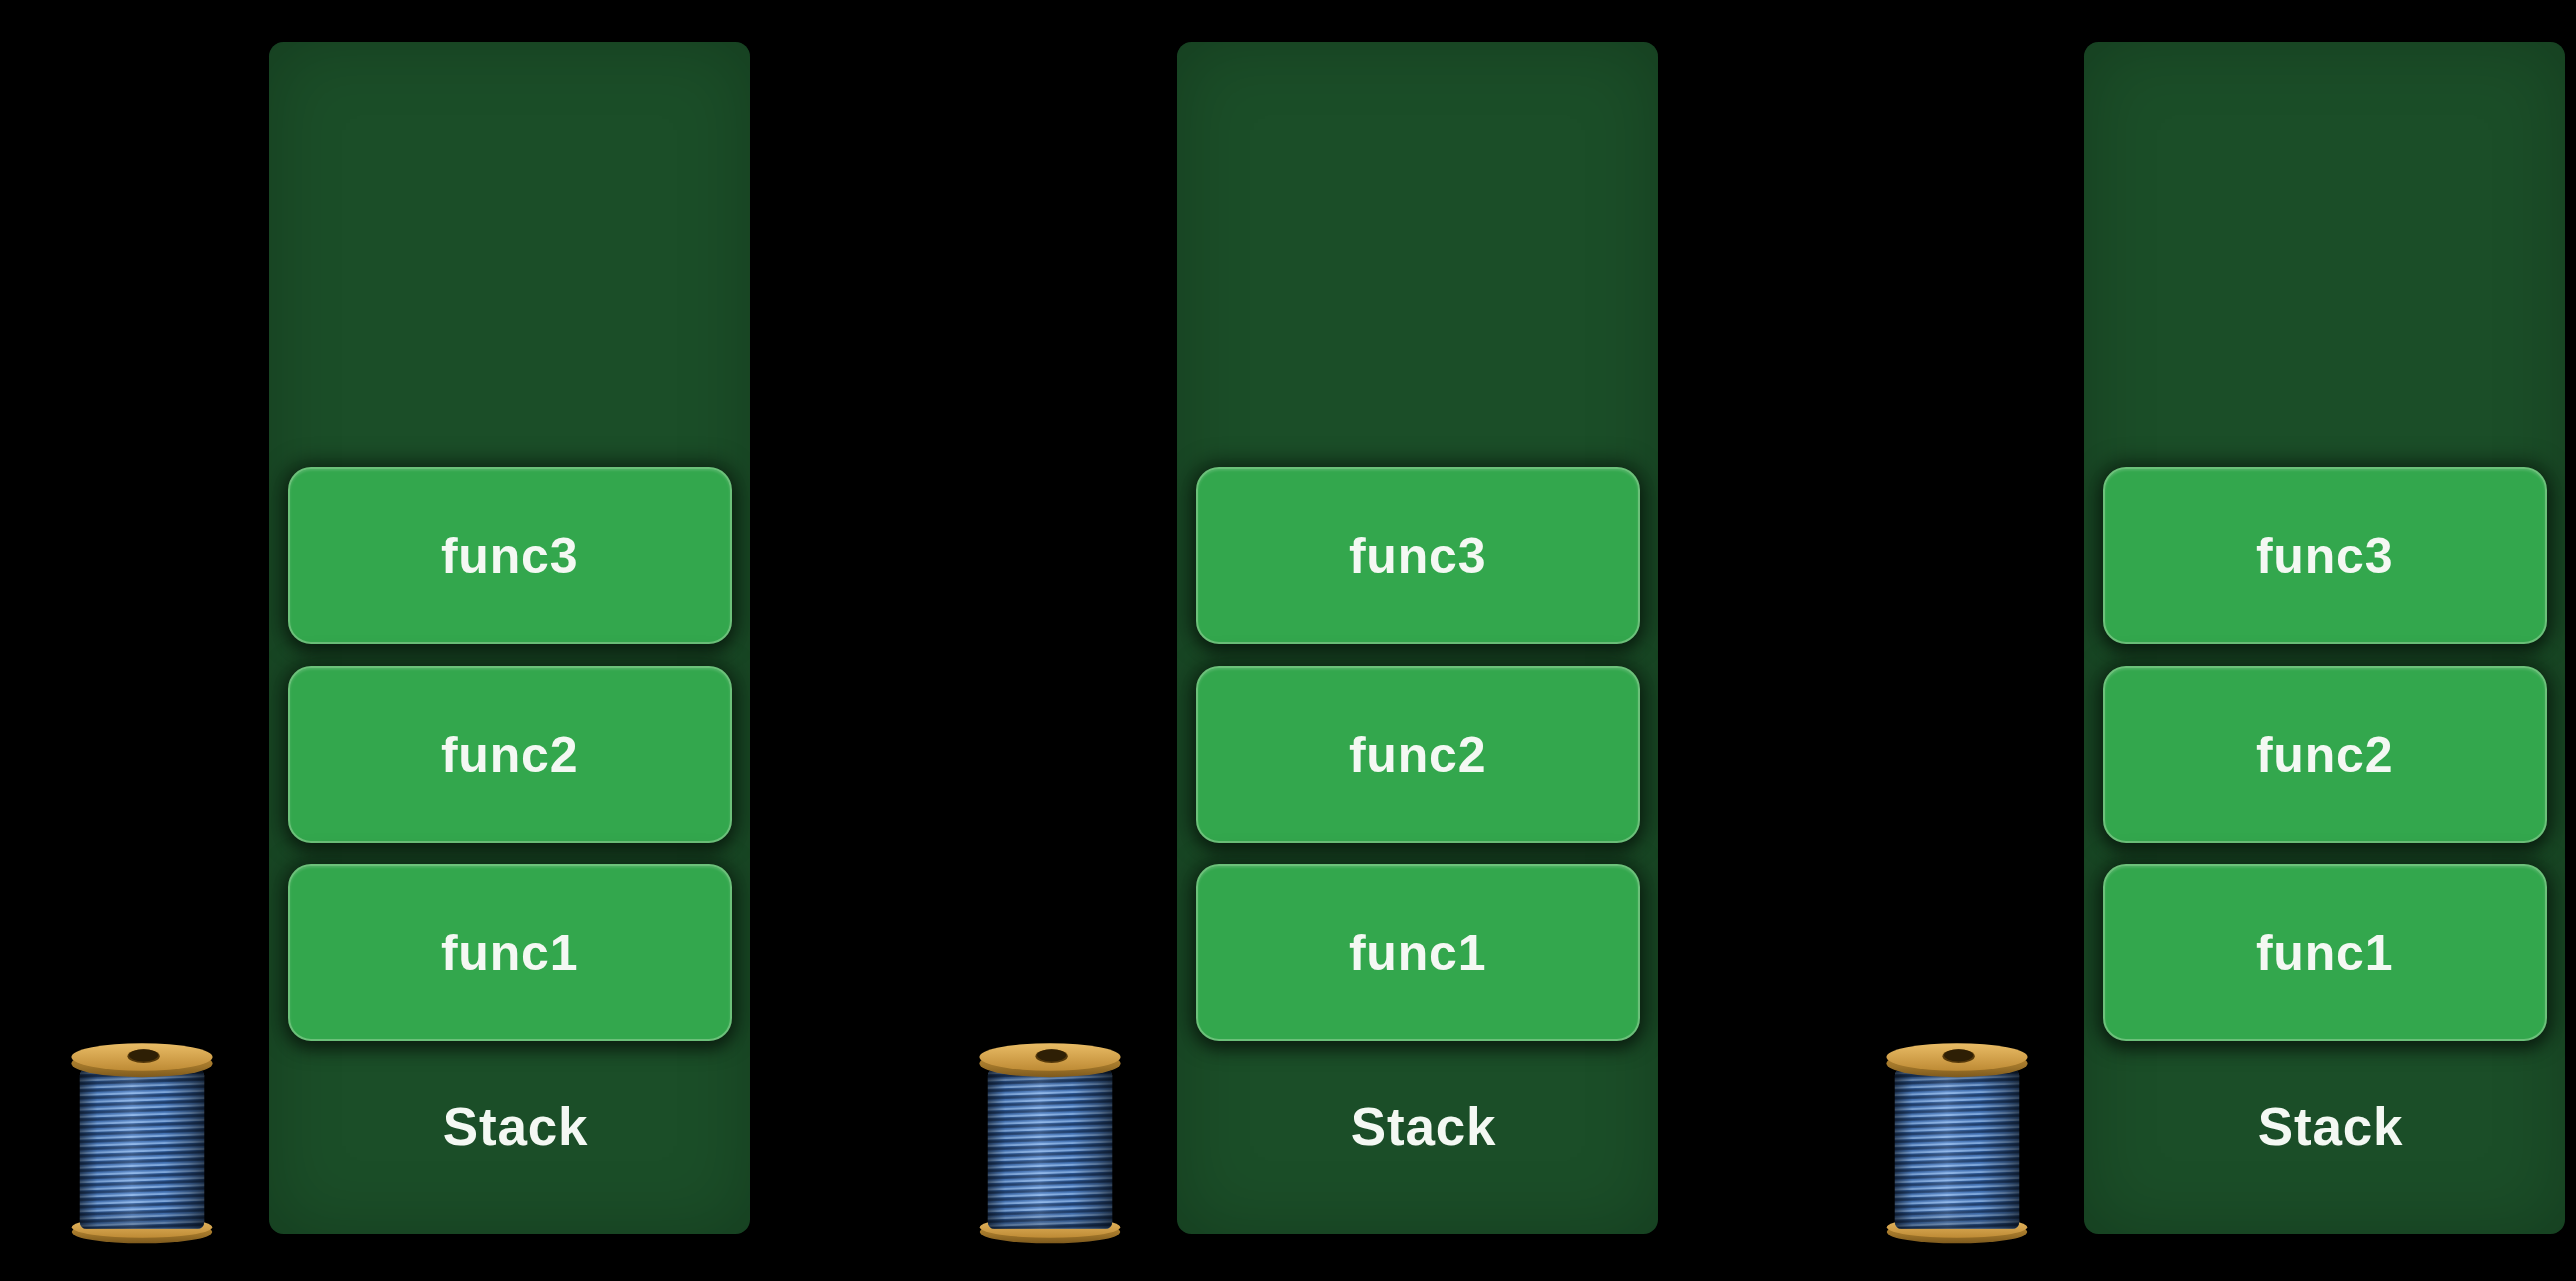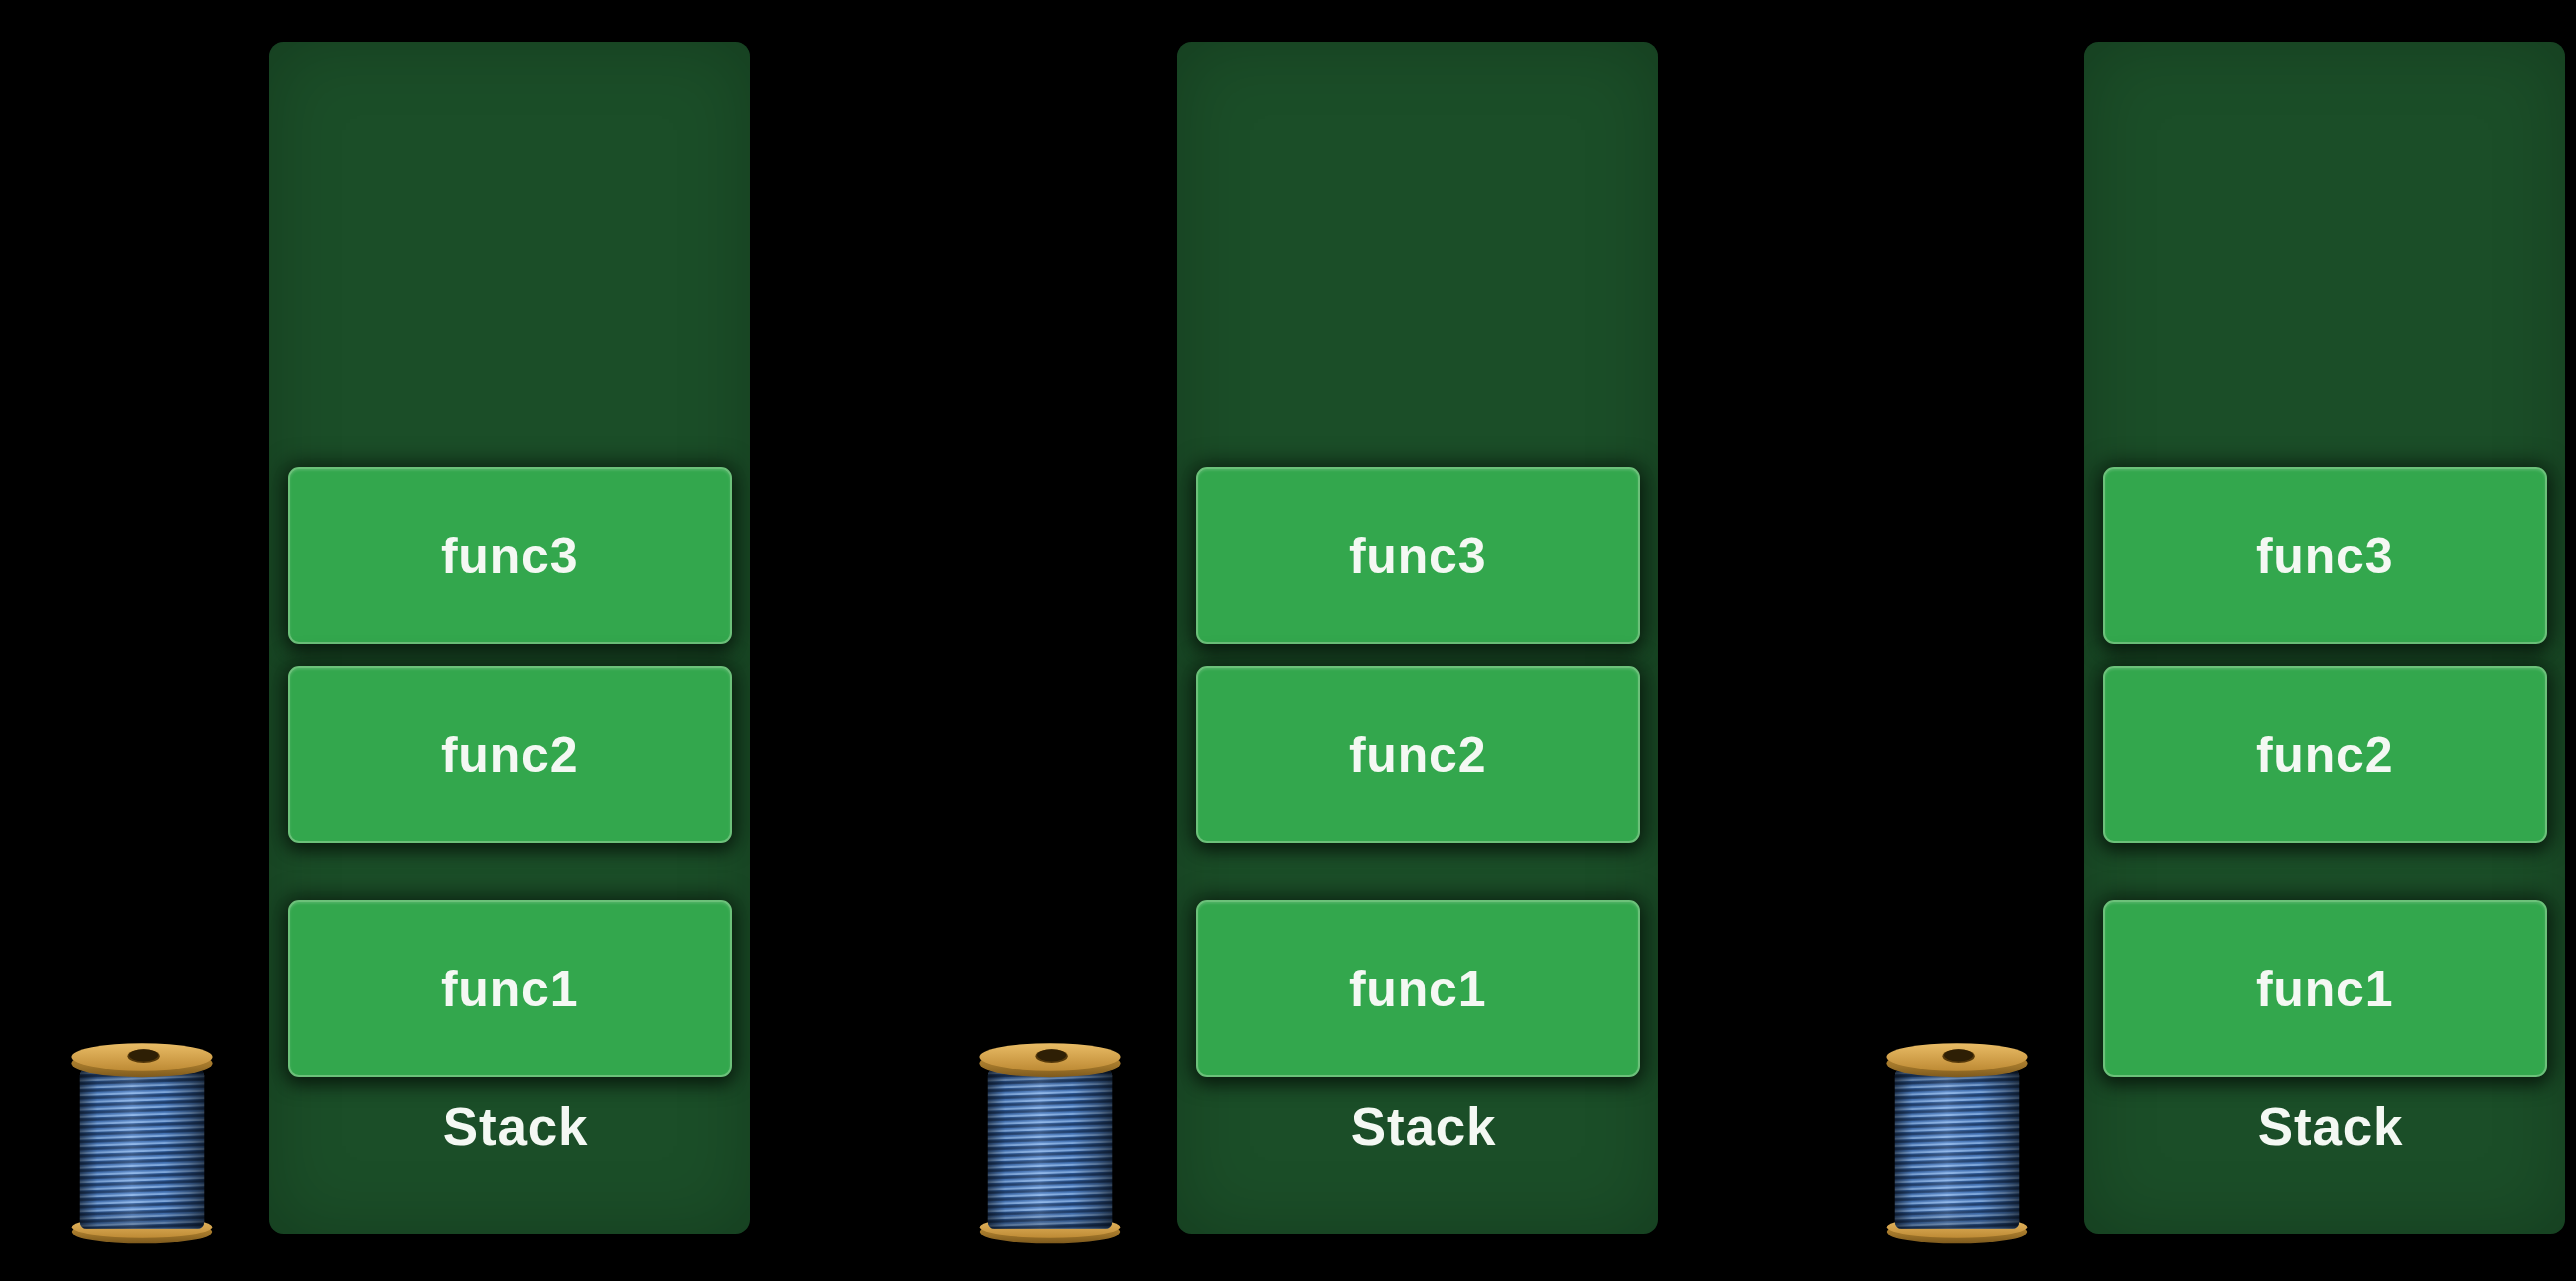--- a/index.html
+++ b/index.html
@@ -36,30 +36,30 @@
     box-shadow: inset 0 0 73px rgba(0,0,0,0.22);
   }
   .frame {
     position: absolute;
     left: 18.6px;
     width: 444px;
     height: 177px;
     box-sizing: border-box;
     background: var(--frame-fill, #33A74D);
     border: 2.4px solid var(--frame-border, #6CC17A);
-    border-radius: 11px;
+    border-radius: 23px;
     box-shadow: 0 0 21px 4.8px rgba(0,0,0,0.50), 0 8px 14.5px rgba(0,0,0,0.35),
                 inset 0 1.6px 2.4px rgba(255,255,255,0.15);
     display: flex;
     align-items: center;
     justify-content: center;
   }
   .frame-1 { top: 425px; }
   .frame-2 { top: 624px; text-align: right; }
-  .frame-3 { top: 858px; }
+  .frame-3 { top: 822px; }
   .frame-label {
     color: var(--text, #F4F8F3);
     font-size: 50px;
     font-weight: 600;
     letter-spacing: 0.8px;
   }
   .stack-label {
     position: absolute;
     left: 12px;
     right: 0;

